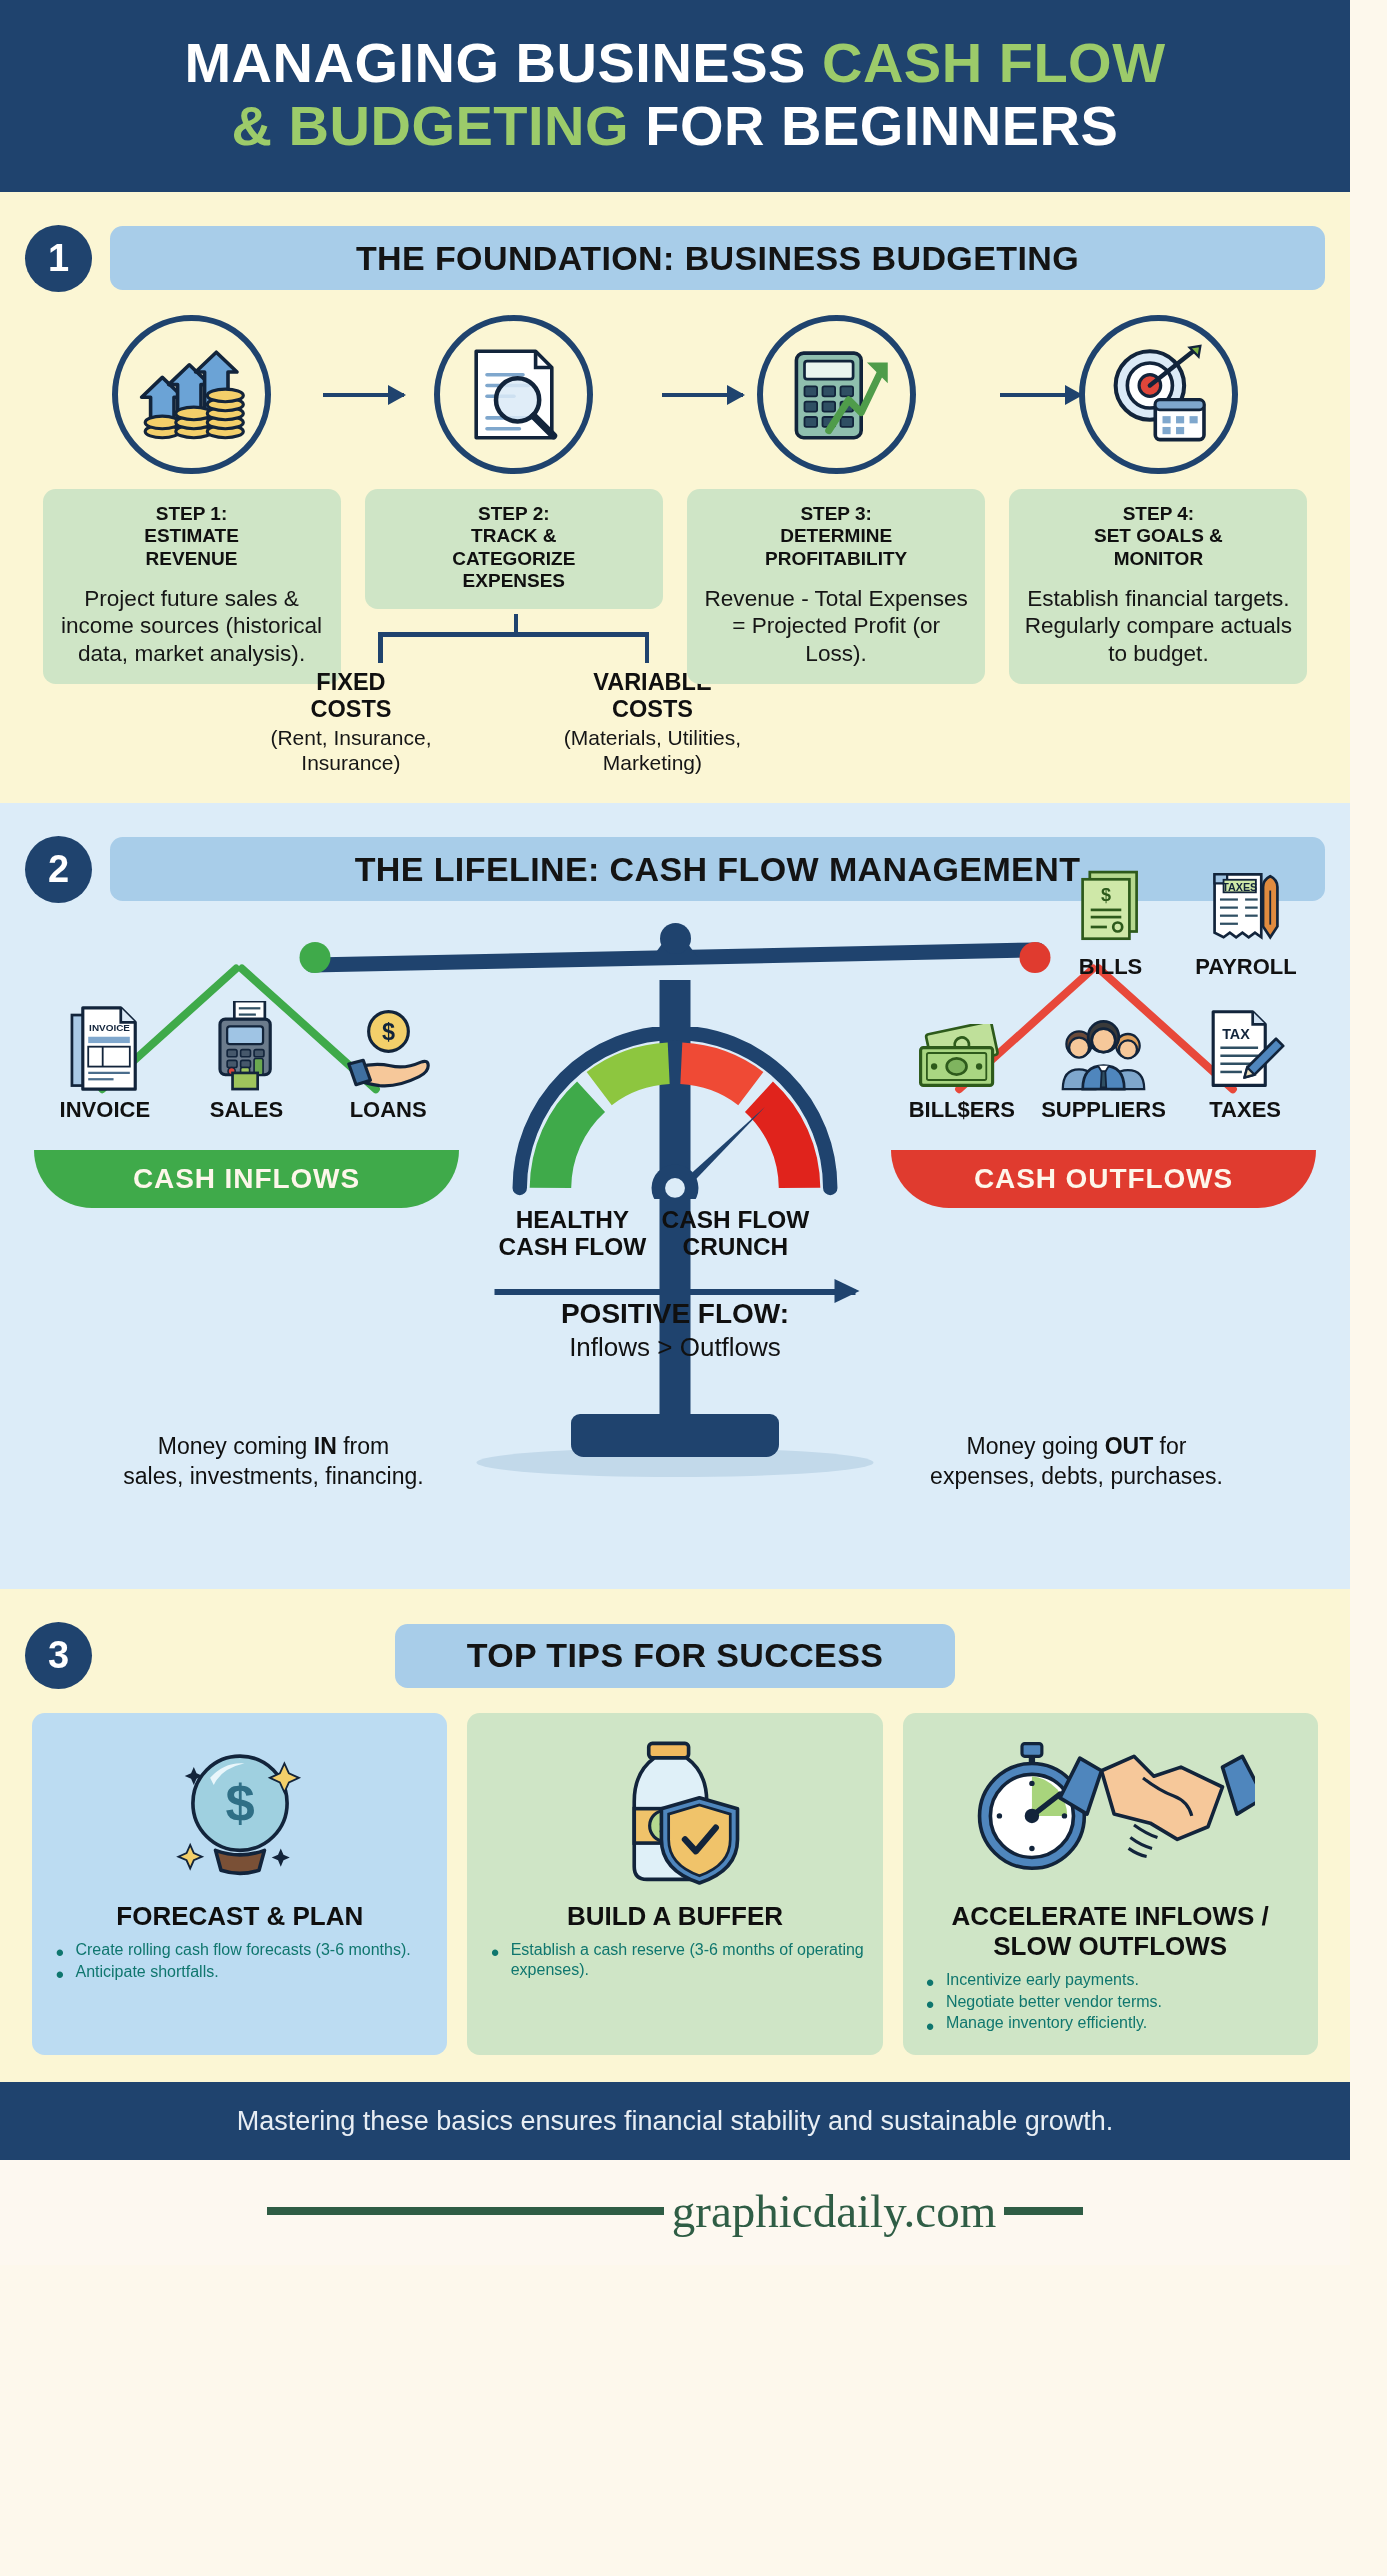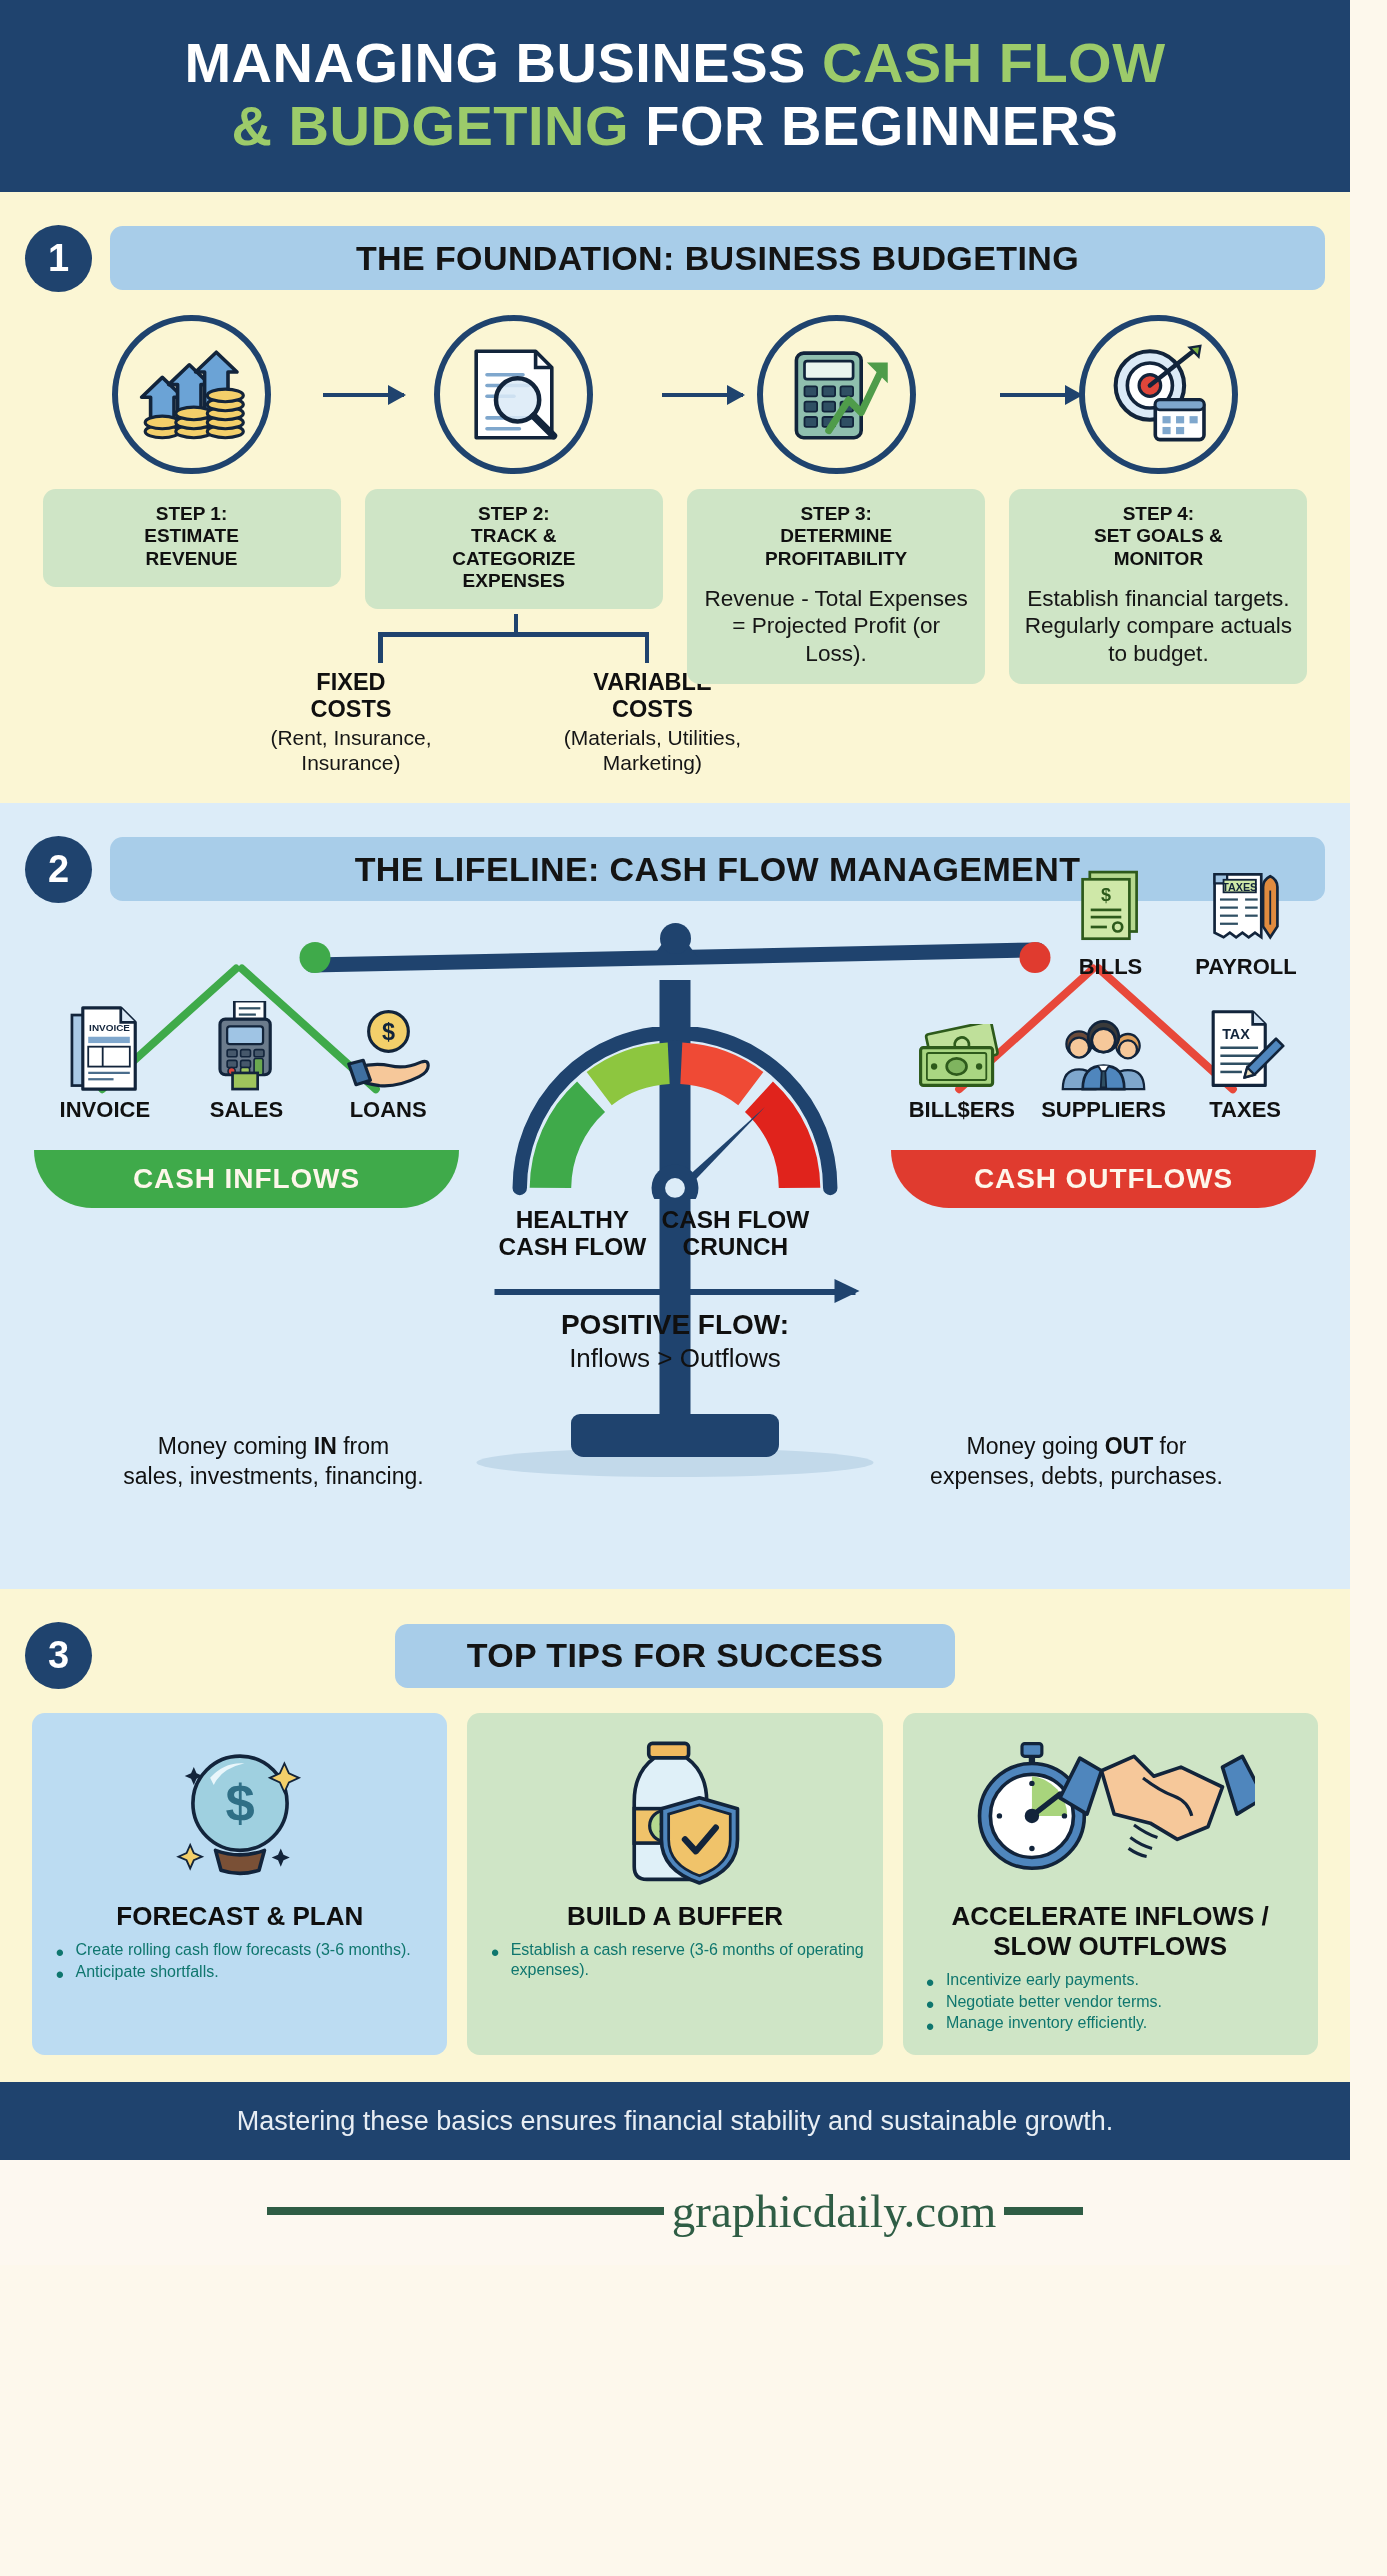--- a/index.html
+++ b/index.html
@@ -121,21 +121,21 @@
   .stand { position: absolute; left: 50%; transform: translateX(-50%); top: 54px; width: 31px; height: 452px; background: #1f436e; }
   .stand-base { position: absolute; left: 50%; transform: translateX(-50%); top: 488px; width: 208px; height: 43px; background: #1f436e; border-radius: 9px 9px 12.6px 12.6px; }
   .stand-shadow { position: absolute; left: 50%; transform: translateX(-50%); top: 522px; width: 397px; height: 29px; background: #c2d9ea; border-radius: 50%; z-index:0;}
 
   .gauge-block { position: absolute; left: 50%; transform: translateX(-50%); top: 101px; width: 379px; text-align: center; z-index: 5; }
   .gauge-labels { display: flex; padding: 0 5.4px; margin-top: 3.6px; }
   .gauge-lbl { font-size: 24.4px; font-weight: 700; line-height: 1.12; color: #0f0f0f; width: 163px; }
   .flow-arrow { position: relative; height: 14.5px; margin: 23.5px 9px 0 9px; }
   .flow-arrow .line { position: absolute; left: 0; top: 5.4px; height: 5.4px; width: 100%; background: #1f436e; }
   .flow-arrow .head { position: absolute; right: -3.6px; top: -4.5px; border-left: 25px solid #1f436e; border-top: 12.6px solid transparent; border-bottom: 12.6px solid transparent; }
-  .flow-title { font-size: 28px; font-weight: 700; margin-top: 11px; color: #101010; }
+  .flow-title { font-size: 28px; font-weight: 700; margin-top: 0; color: #101010; }
   .flow-sub { font-size: 26px; margin-top: 1.8px; color: #111; }
 
   .flow-caption { position: absolute; top: 506px; width: 100%; display: flex; justify-content: space-between; padding: 0 36px; z-index: 6;}
   .cap { width: 425px; text-align: center; font-size: 23px; line-height: 1.28; color: #101010; }
 
   
   .tips { display: flex; gap: 20px; padding: 0 7.2px; }
   .tip { flex: 1; border-radius: 12.6px; padding: 16.3px 16.3px 20px 16.3px; }
   .tip.blue { background: #bcdcf2; }
   .tip.green { background: #cfe5c6; }
@@ -197,20 +197,21 @@
               <ellipse cx="97" cy="76" rx="20" ry="7"></ellipse>
               <ellipse cx="97" cy="66" rx="20" ry="7"></ellipse>
               <ellipse cx="97" cy="56" rx="20" ry="7"></ellipse>
             </g>
           </svg>
         </div>
         <div class="step-box">
           <div class="step-title" style="white-space:pre-line">STEP 1:
 ESTIMATE
 REVENUE</div>
+          <div class="step-desc">Project future sales &amp; income sources (historical data, market analysis).</div>
         </div>
       </div>
 
       <div class="step">
         <div class="icon-circle">
           <svg width="108" height="101" viewBox="0 0 120 112">
             <path d="M18 8 h66 l18 18 v78 h-84 Z" fill="#ffffff" stroke="#12243b" stroke-width="4" stroke-linejoin="round"></path>
             <path d="M84 8 v18 h18" fill="none" stroke="#12243b" stroke-width="4"></path>
             <g stroke="#7fa7cd" stroke-width="4" stroke-linecap="round">
               <line x1="30" y1="34" x2="70" y2="34"></line>

